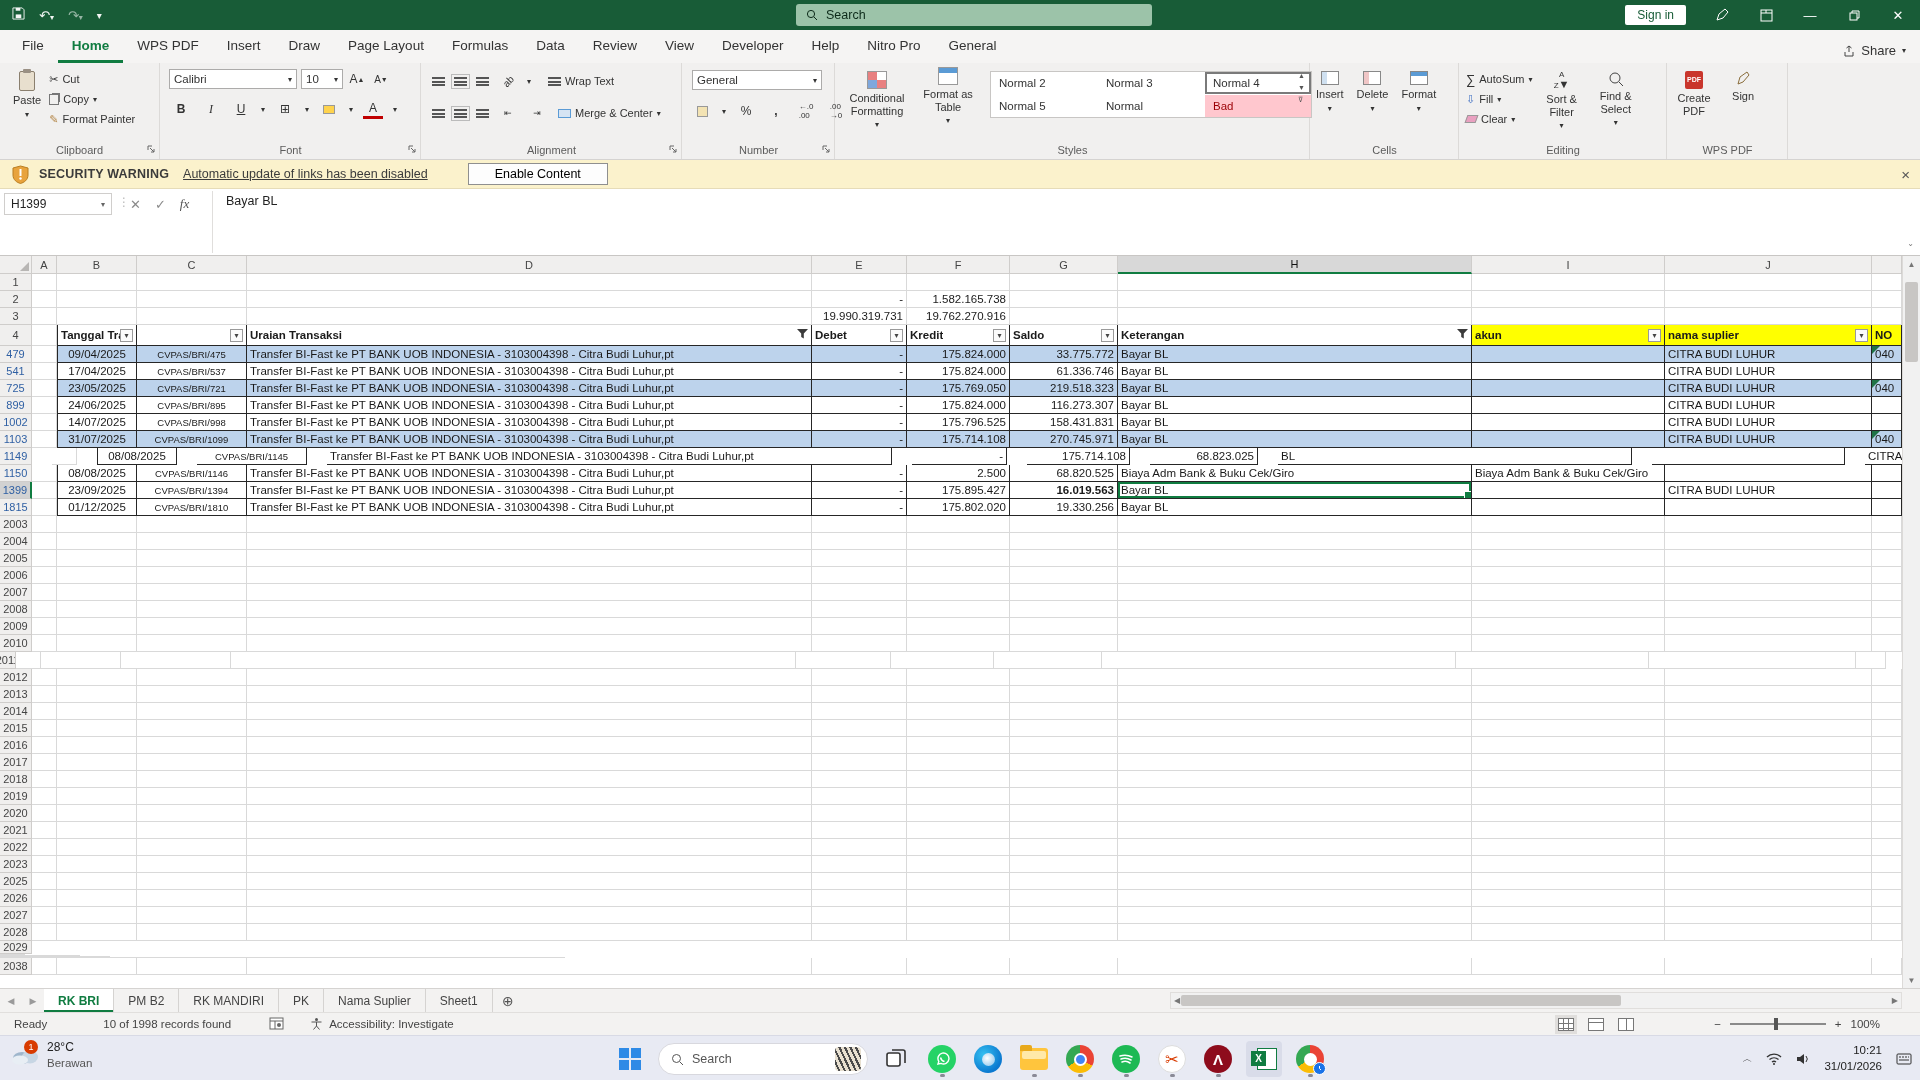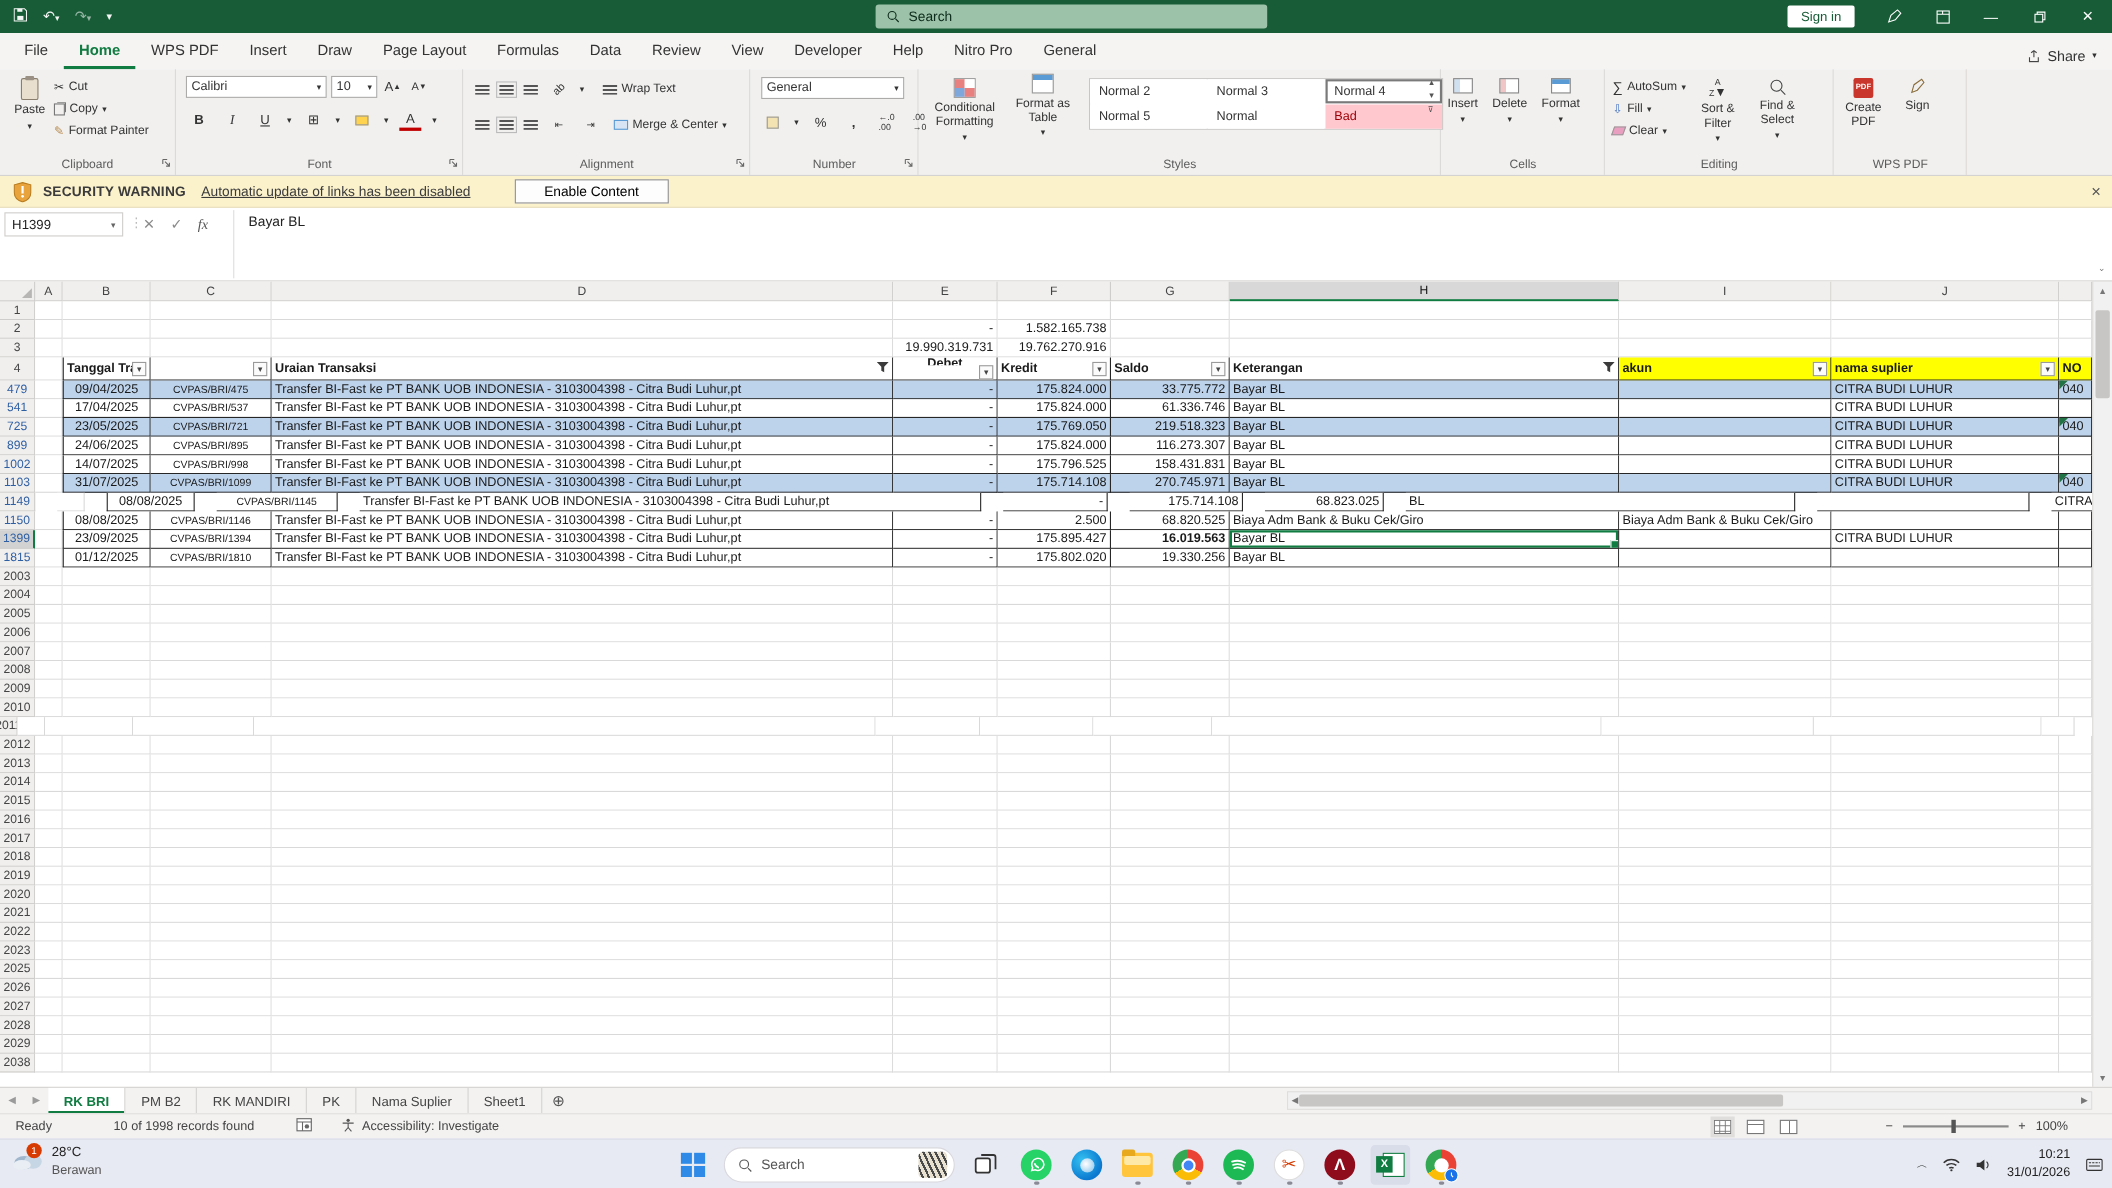--- a/index.html
+++ b/index.html
@@ -513,21 +513,21 @@
         <div class="sc dark bold " style="width: 110px;">
           <span style="overflow:hidden;white-space:nowrap"></span>
           <span class="dd">▾</span>
         </div>
         <div class="sc dark bold " style="width: 565px;">
           <span style="overflow:hidden;white-space:nowrap">Uraian Transaksi</span>
           <span class="funnel"><svg width="11" height="10" viewBox="0 0 11 10">
               <path d="M0 0h11L6.8 4.4V9.5L4.2 8V4.4Z" fill="#3b3b3b"></path>
             </svg></span>
         </div>
-        <div class="sc dark bold " style="width: 95px; flex-direction: column;">
+        <div class="sc dark bold " style="width: 95px;">
           <span style="overflow:hidden;white-space:nowrap">Debet</span>
           <span class="dd">▾</span>
         </div>
         <div class="sc dark bold " style="width: 103px;">
           <span style="overflow:hidden;white-space:nowrap">Kredit</span>
           <span class="dd">▾</span>
         </div>
         <div class="sc dark bold " style="width: 108px;">
           <span style="overflow:hidden;white-space:nowrap">Saldo</span>
           <span class="dd">▾</span>
@@ -1031,21 +1031,21 @@
         <div class="sc " style="width: 110px;"></div>
         <div class="sc " style="width: 565px;"></div>
         <div class="sc " style="width: 95px;"></div>
         <div class="sc " style="width: 103px;"></div>
         <div class="sc " style="width: 108px;"></div>
         <div class="sc " style="width: 354px;"></div>
         <div class="sc " style="width: 193px;"></div>
         <div class="sc " style="width: 207px;"></div>
         <div class="sc " style="width: 30px;"></div>
       </div>
-      <div class="sr" style="height: 17px;">
+      <div class="sr" style="height: 17px; flex-direction: column;">
         <div class="sc hdrL rn" style="width: 32px;">2029</div>
         <div class="sc " style="width: 25px;"></div>
         <div class="sc " style="width: 80px;"></div>
         <div class="sc " style="width: 110px;"></div>
         <div class="sc " style="width: 565px;"></div>
         <div class="sc " style="width: 95px;"></div>
         <div class="sc " style="width: 103px;"></div>
         <div class="sc " style="width: 108px;"></div>
         <div class="sc " style="width: 354px;"></div>
         <div class="sc " style="width: 193px;"></div>

